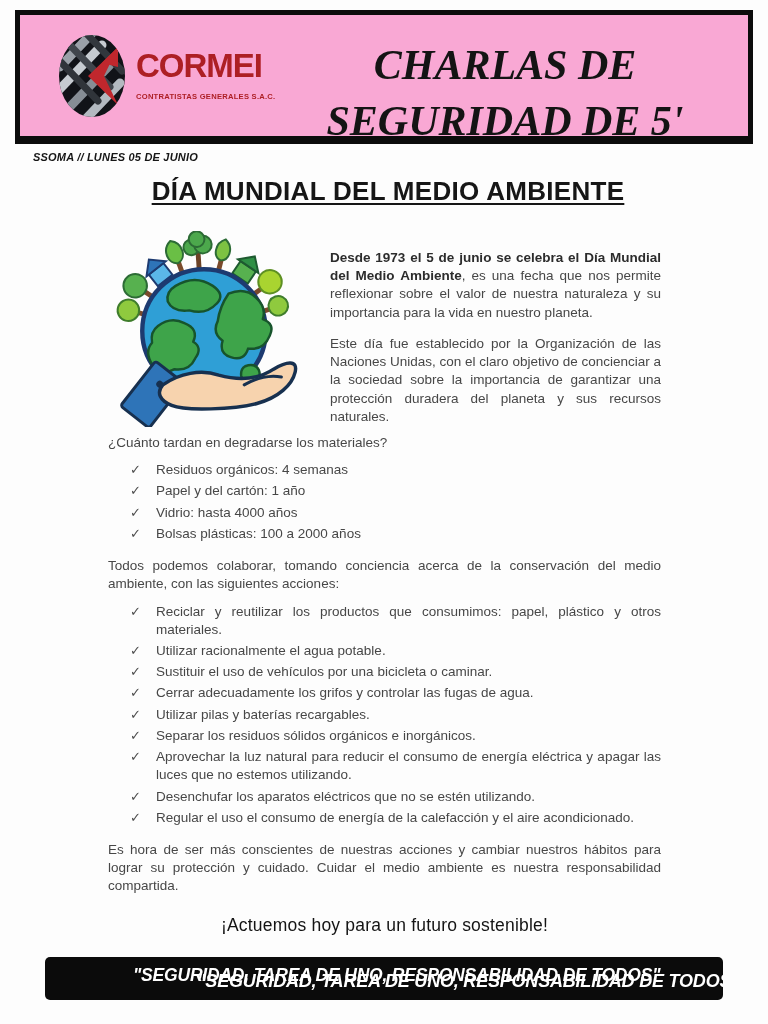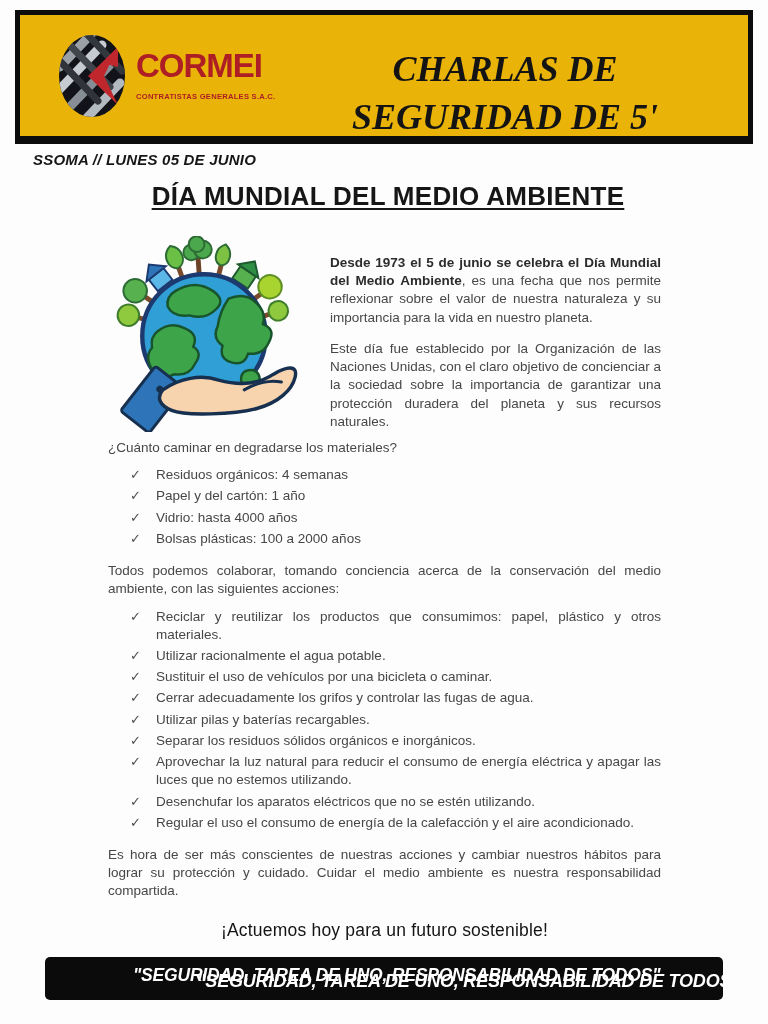--- a/index.html
+++ b/index.html
@@ -11,21 +11,21 @@
     color: #3f3f3f;
     overflow: hidden;
   }
 
   
   .header-box {
     margin: 10px 15px 0 15px;
     height: 134px;
     border: 5px solid #0c0c0c;
     border-bottom-width: 8px;
-    background: #eab308;
+    background: #f9a8d4;
     display: flex;
     align-items: center;
   }
   .logo-wrap {
     display: flex;
     align-items: center;
     padding-left: 38px;
     width: 270px;
     flex: 0 0 auto;
   }
@@ -45,31 +45,31 @@
     letter-spacing: 0.25px;
     margin-top: 10px;
     white-space: nowrap;
   }
   .doc-title {
     flex: 1;
     text-align: center;
     font-family: "Liberation Serif", "DejaVu Serif", serif;
     font-style: italic;
     font-weight: 700;
-    font-size: 36px;
+    font-size: 42px;
     line-height: 1.32;
     color: #141414;
     padding-right: 28px;
     margin-top: 36px;
   }
 
   
   .meta-line {
     margin: 7px 0 0 33px;
-    font-size: 15px;
+    font-size: 11px;
     font-weight: 700;
     font-style: italic;
     color: #161616;
     letter-spacing: 0.2px;
   }
 
   
   .main-heading {
     margin-top: 13px;
     text-align: center;
@@ -245,21 +245,21 @@
         <path d="M63,157 C80,145 102,141 120,147 C142,153 161,151 176,141 C189,133 201,131 198,144 C195,157 181,170 159,176 C136,182 86,184 72,178 C60,173 56,165 63,157 Z" fill="#f7d3ae" stroke="#17304f" stroke-width="3.5" stroke-linejoin="round"></path>
         <path d="M146,157 C158,150 172,147 184,149" fill="none" stroke="#17304f" stroke-width="3" stroke-linecap="round"></path>
       </svg>
     </div>
     <div class="intro-text">
       <p class="para"><span class="bold-lead">Desde 1973 el 5 de junio se celebra el Día Mundial del Medio Ambiente</span><span>, es una fecha que nos permite reflexionar sobre el valor de nuestra naturaleza y su importancia para la vida en nuestro planeta.</span></p>
       <p class="para">Este día fue establecido por la Organización de las Naciones Unidas, con el claro objetivo de concienciar a la sociedad sobre la importancia de garantizar una protección duradera del planeta y sus recursos naturales.</p>
     </div>
   </div>
 
-  <div class="question">¿Cuánto caminar en degradarse los materiales?</div>
+  <div class="question">¿Cuánto tardan en degradarse los materiales?</div>
 
   <ul class="check-list">
     <li>
         <span class="check">✓</span>
         <span class="li-text">Residuos orgánicos: 4 semanas</span>
       </li>
     <li>
         <span class="check">✓</span>
         <span class="li-text">Papel y del cartón: 1 año</span>
       </li>

